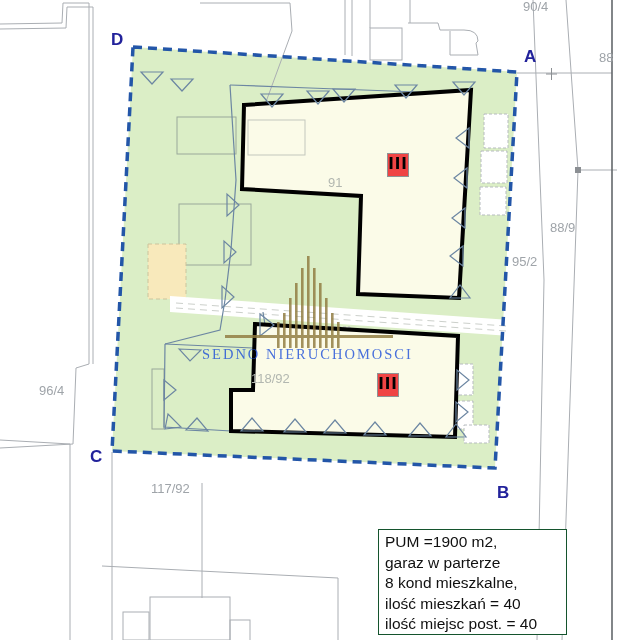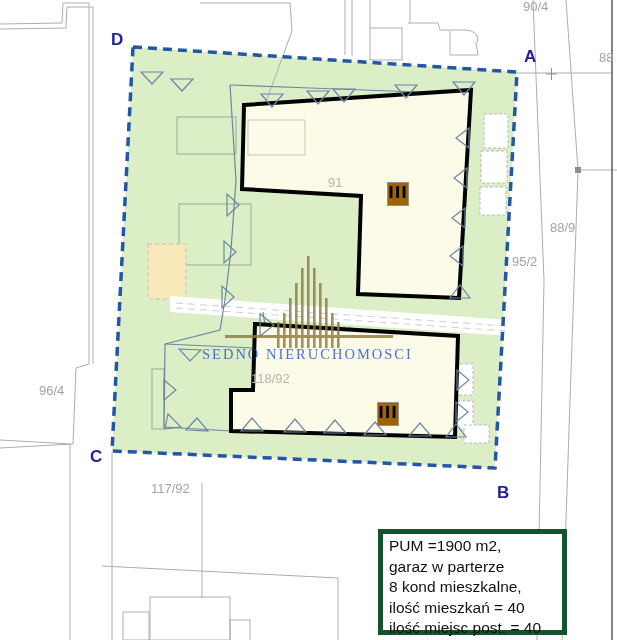--- a/index.html
+++ b/index.html
@@ -3,28 +3,28 @@
 <meta charset="utf-8">
 <style>
   html,body{margin:0;padding:0;background:#fff;}
   body{width:617px;height:640px;overflow:hidden;position:relative;
        font-family:"Liberation Sans", sans-serif;}
   #stage{position:absolute;left:0;top:0;width:617px;height:640px;}
   svg{position:absolute;left:0;top:0;}
   .lbl{position:absolute;color:#9fa4a9;font-size:13px;line-height:13px;white-space:nowrap;}
   .lbl.light{color:#b2b7b0;}
   .corner{position:absolute;color:#22229b;font-weight:bold;font-size:17px;line-height:17px;}
-  .storeys{position:absolute;width:20px;height:22px;background:#a16207;border:1px solid #8e9294;
+  .storeys{position:absolute;width:20px;height:22px;background:#ef4444;border:1px solid #8e9294;
            color:#000;font-weight:bold;font-size:15px;line-height:21px;text-align:center;
-           letter-spacing:1px;font-family:"DejaVu Sans", sans-serif;margin-top:29px;}
+           letter-spacing:1px;font-family:"DejaVu Sans", sans-serif;}
   #logo-text{position:absolute;left:202px;top:346px;width:210px;text-align:center;
              font-family:"Liberation Serif", serif;font-size:14.5px;letter-spacing:2px;
              color:#1d4ed8;opacity:.8;white-space:nowrap;}
   #info-box{position:absolute;left:378px;top:529px;width:189px;height:106px;
-            background:#fff;border:5px solid #14532d;box-sizing:border-box;
+            background:#fff;border:1px solid #14532d;box-sizing:border-box;
             padding:2px 6px;color:#101010;font-size:15.5px;line-height:20.5px;}
   #info-box div{white-space:nowrap;}
 </style>
 </head>
 <body>
 
 <div id="stage">
 
 <svg width="617" height="640" viewBox="0 0 617 640">
 

